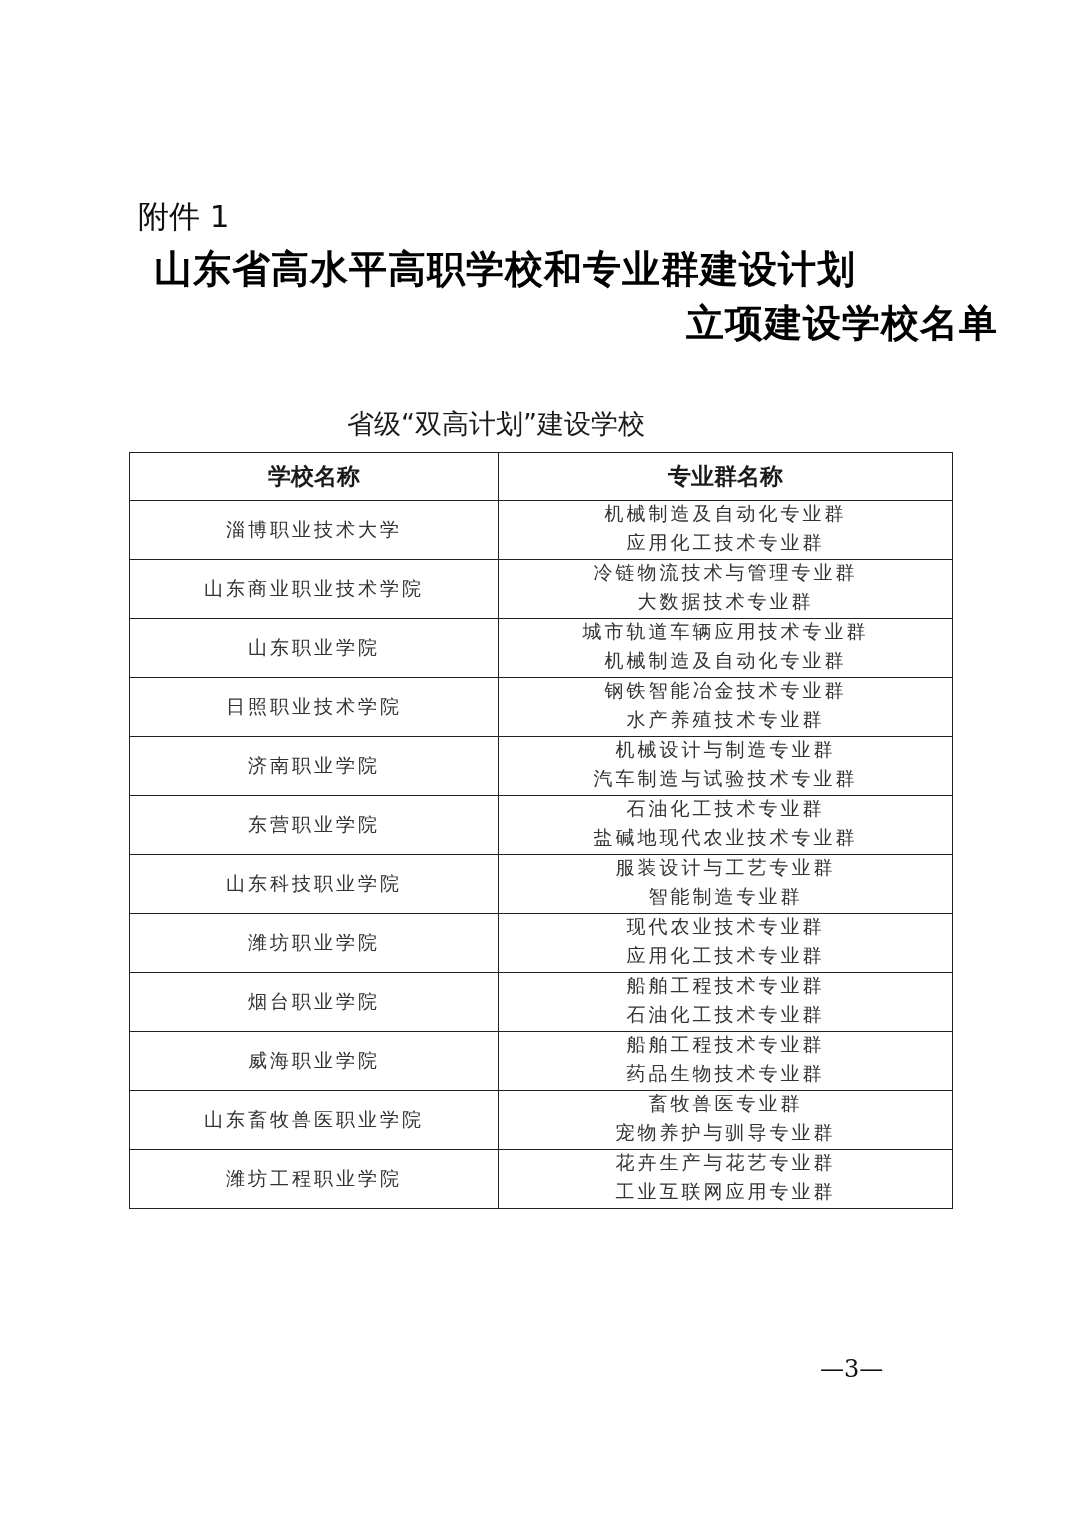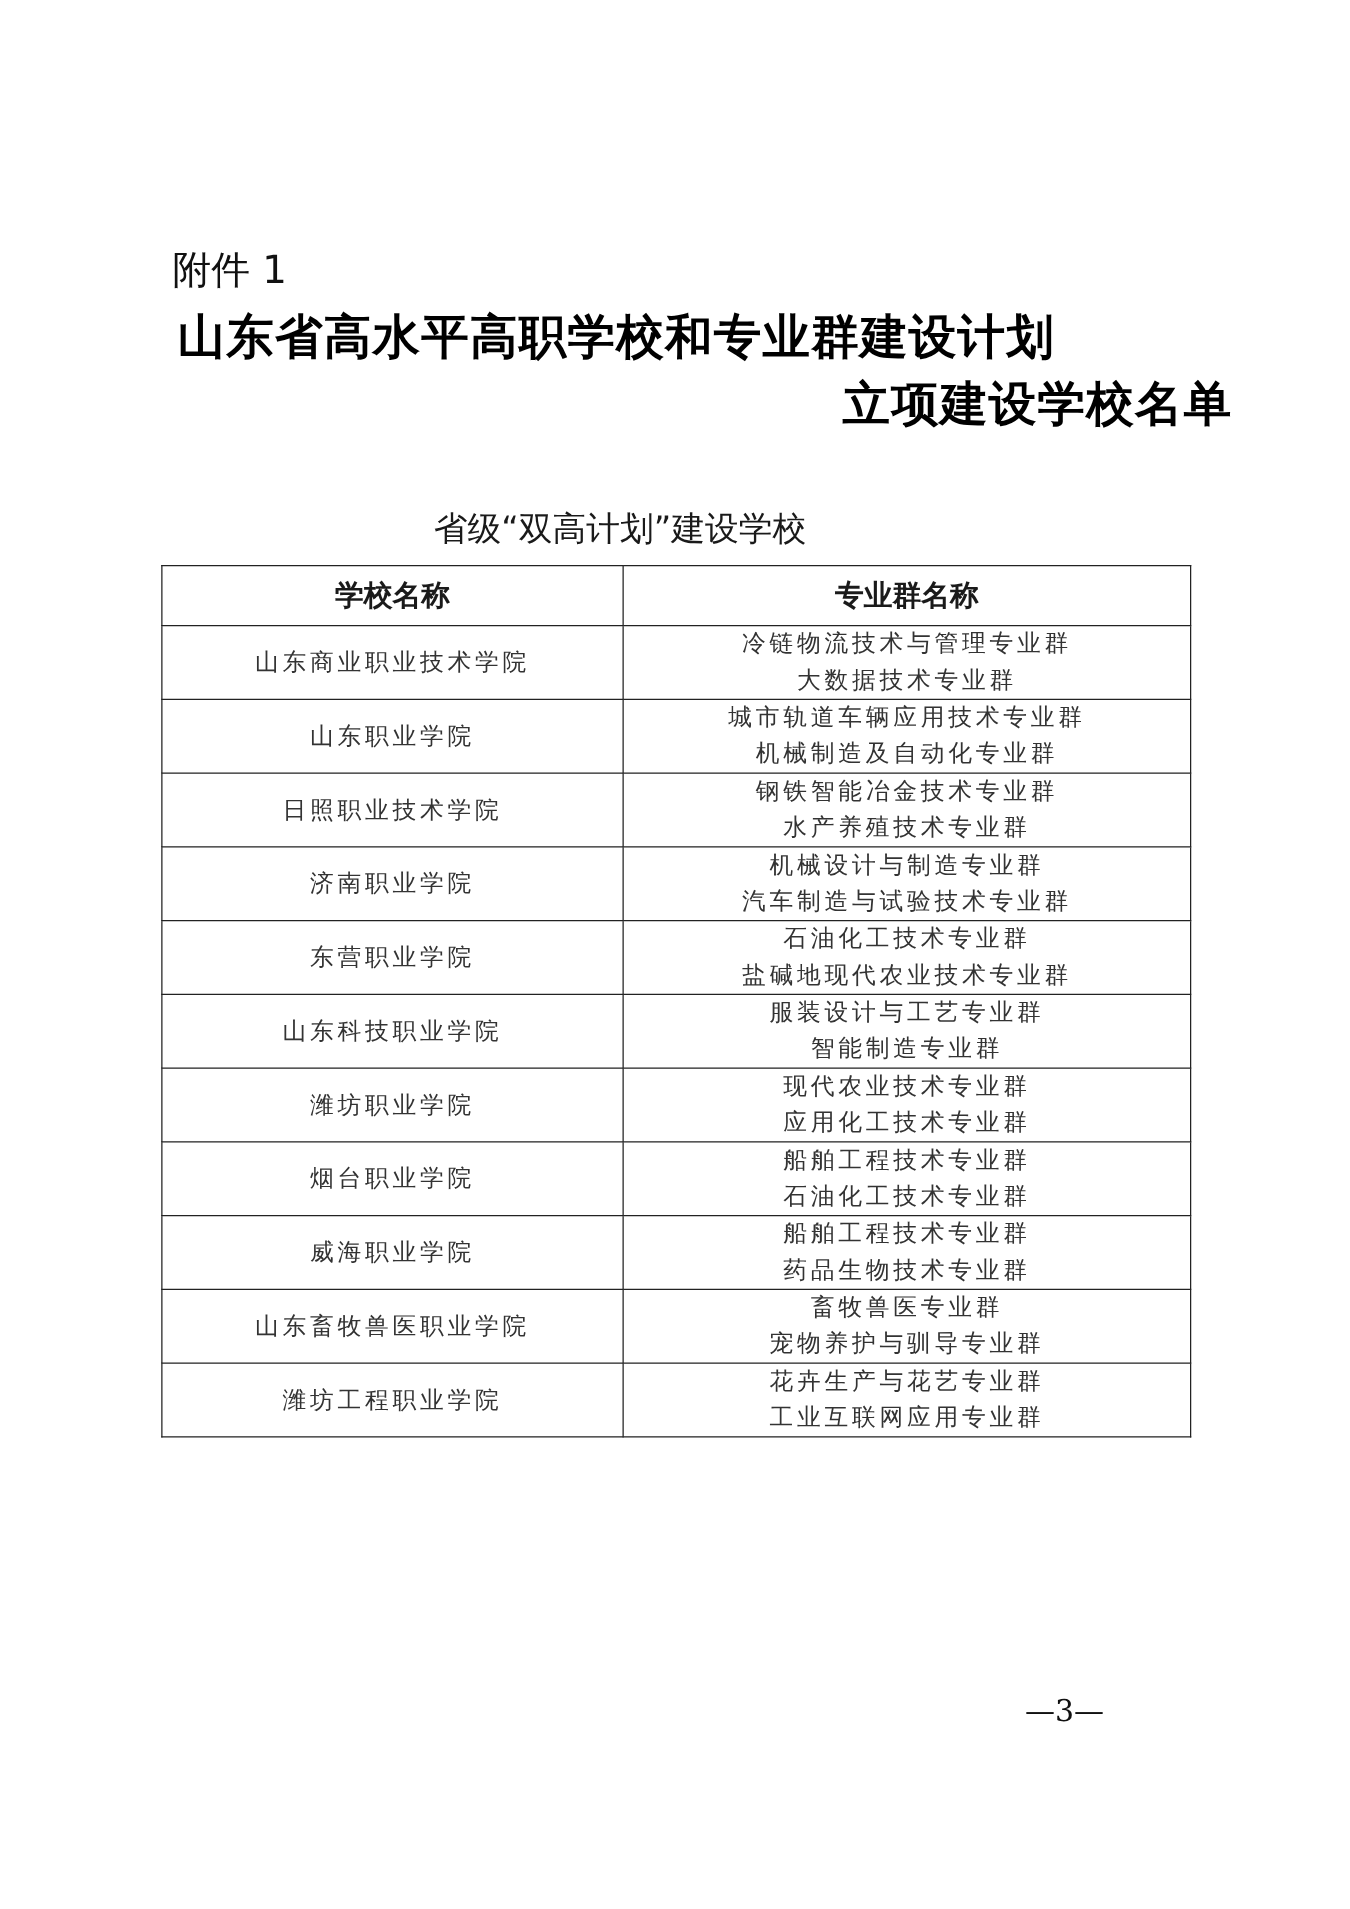--- a/index.html
+++ b/index.html
@@ -28,20 +28,21 @@
       position: absolute;
       left: 0;
       width: 986px;
       text-align: center;
       font-family: "DejaVu Serif", "Liberation Serif", serif;
       font-weight: bold;
       font-size: 38px;
       line-height: 50px;
       color: #000;
       letter-spacing: 1px;
+      padding-left: 12px;
     }
     .doc-title.line1 { top: 244px; }
     .doc-title.line2 { top: 298px; text-align: right; }
     .section-title {
       position: absolute;
       left: 0;
       width: 992px;
       top: 404px;
       text-align: center;
       font-size: 27px;
@@ -49,20 +50,21 @@
       color: #1a1a1a;
       font-family: "DejaVu Sans", sans-serif;
     }
     table.schools {
       position: absolute;
       left: 129px;
       top: 452px;
       width: 823px;
       border-collapse: collapse;
       table-layout: fixed;
+      font-family: Liberation Mono, monospace;
     }
     table.schools th, table.schools td {
       border: 1.5px solid #222;
       text-align: center;
       vertical-align: middle;
       padding: 0;
     }
     table.schools th {
       height: 47px;
       font-size: 23px;
@@ -105,20 +107,27 @@
       <col class="c2">
     </colgroup>
   <thead>
     <tr>
       <th>学校名称</th>
       <th>专业群名称</th>
     </tr>
   </thead>
   <tbody>
     <tr>
+      <td>淄博职业技术大学</td>
+      <td>
+        <span class="group-line">机械制造及自动化专业群</span>
+        <span class="group-line">应用化工技术专业群</span>
+      </td>
+    </tr>
+    <tr>
       <td>山东商业职业技术学院</td>
       <td>
         <span class="group-line">冷链物流技术与管理专业群</span>
         <span class="group-line">大数据技术专业群</span>
       </td>
     </tr>
     <tr>
       <td>山东职业学院</td>
       <td>
         <span class="group-line">城市轨道车辆应用技术专业群</span>

